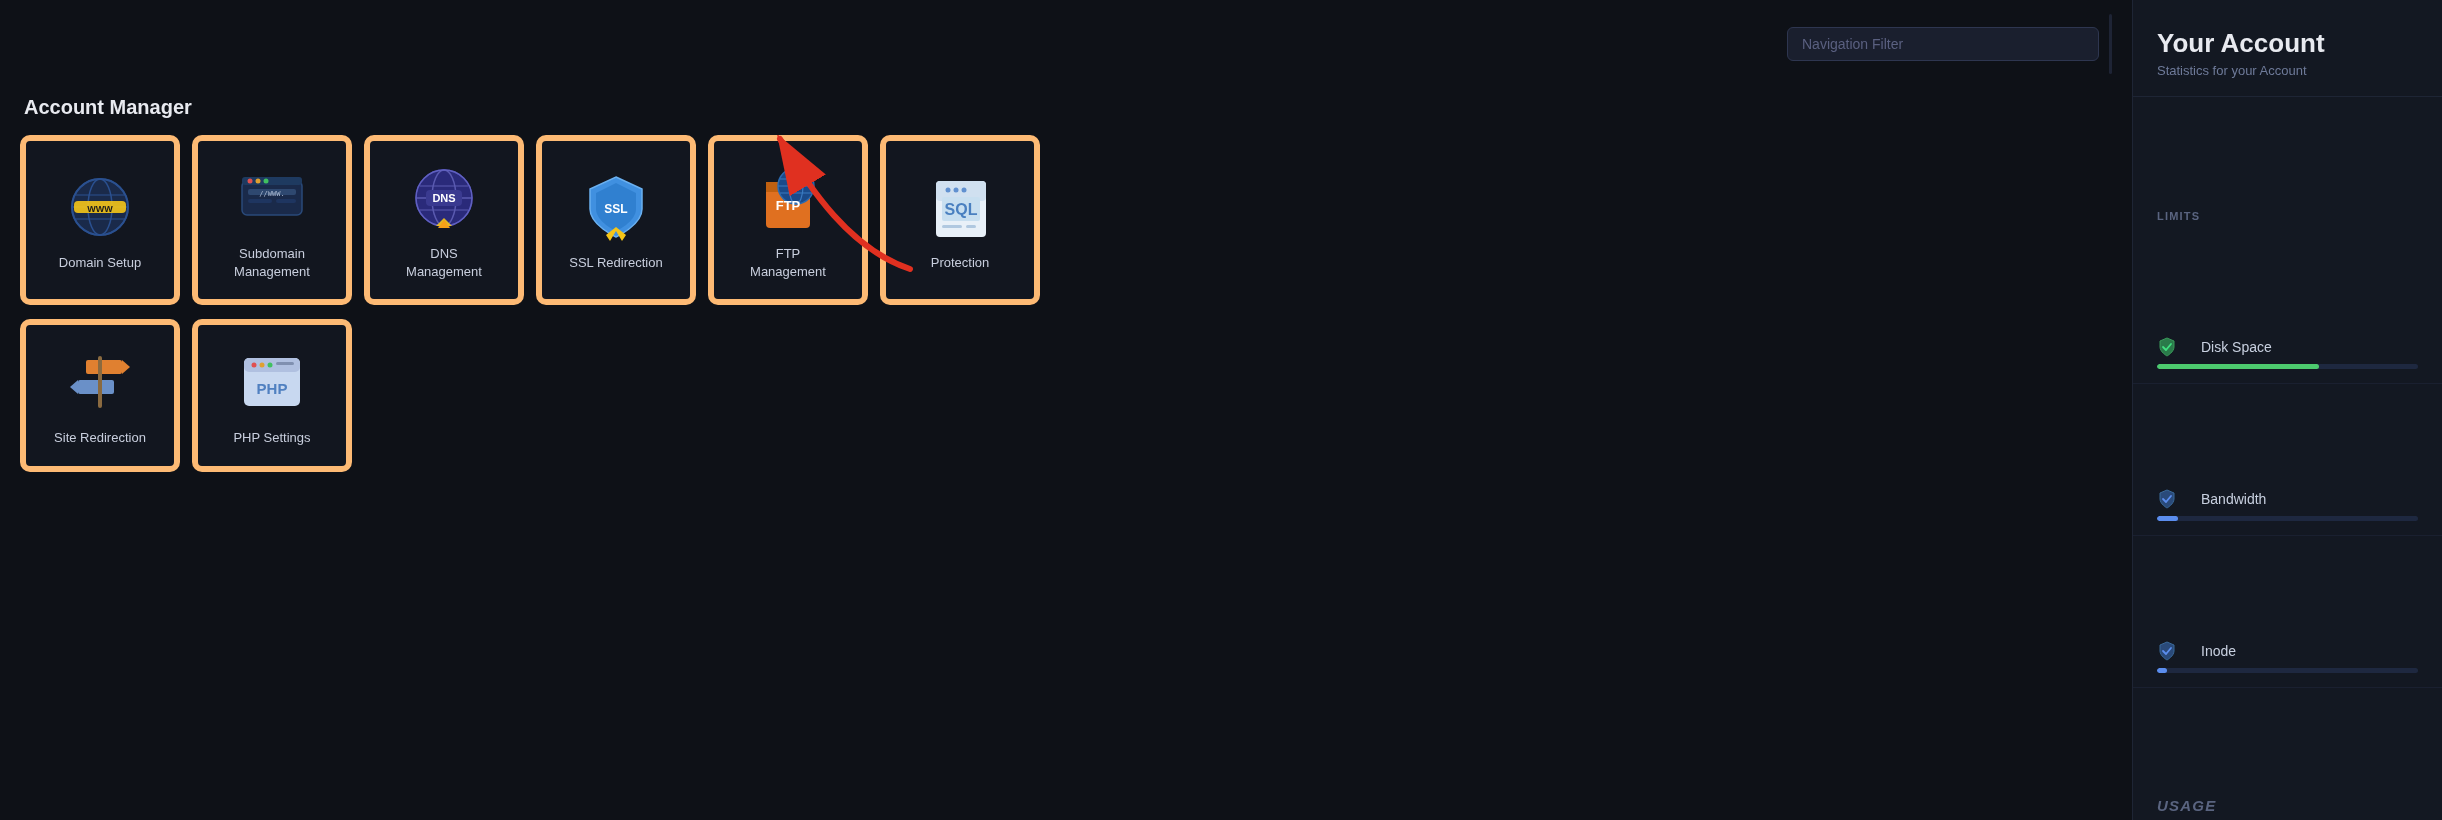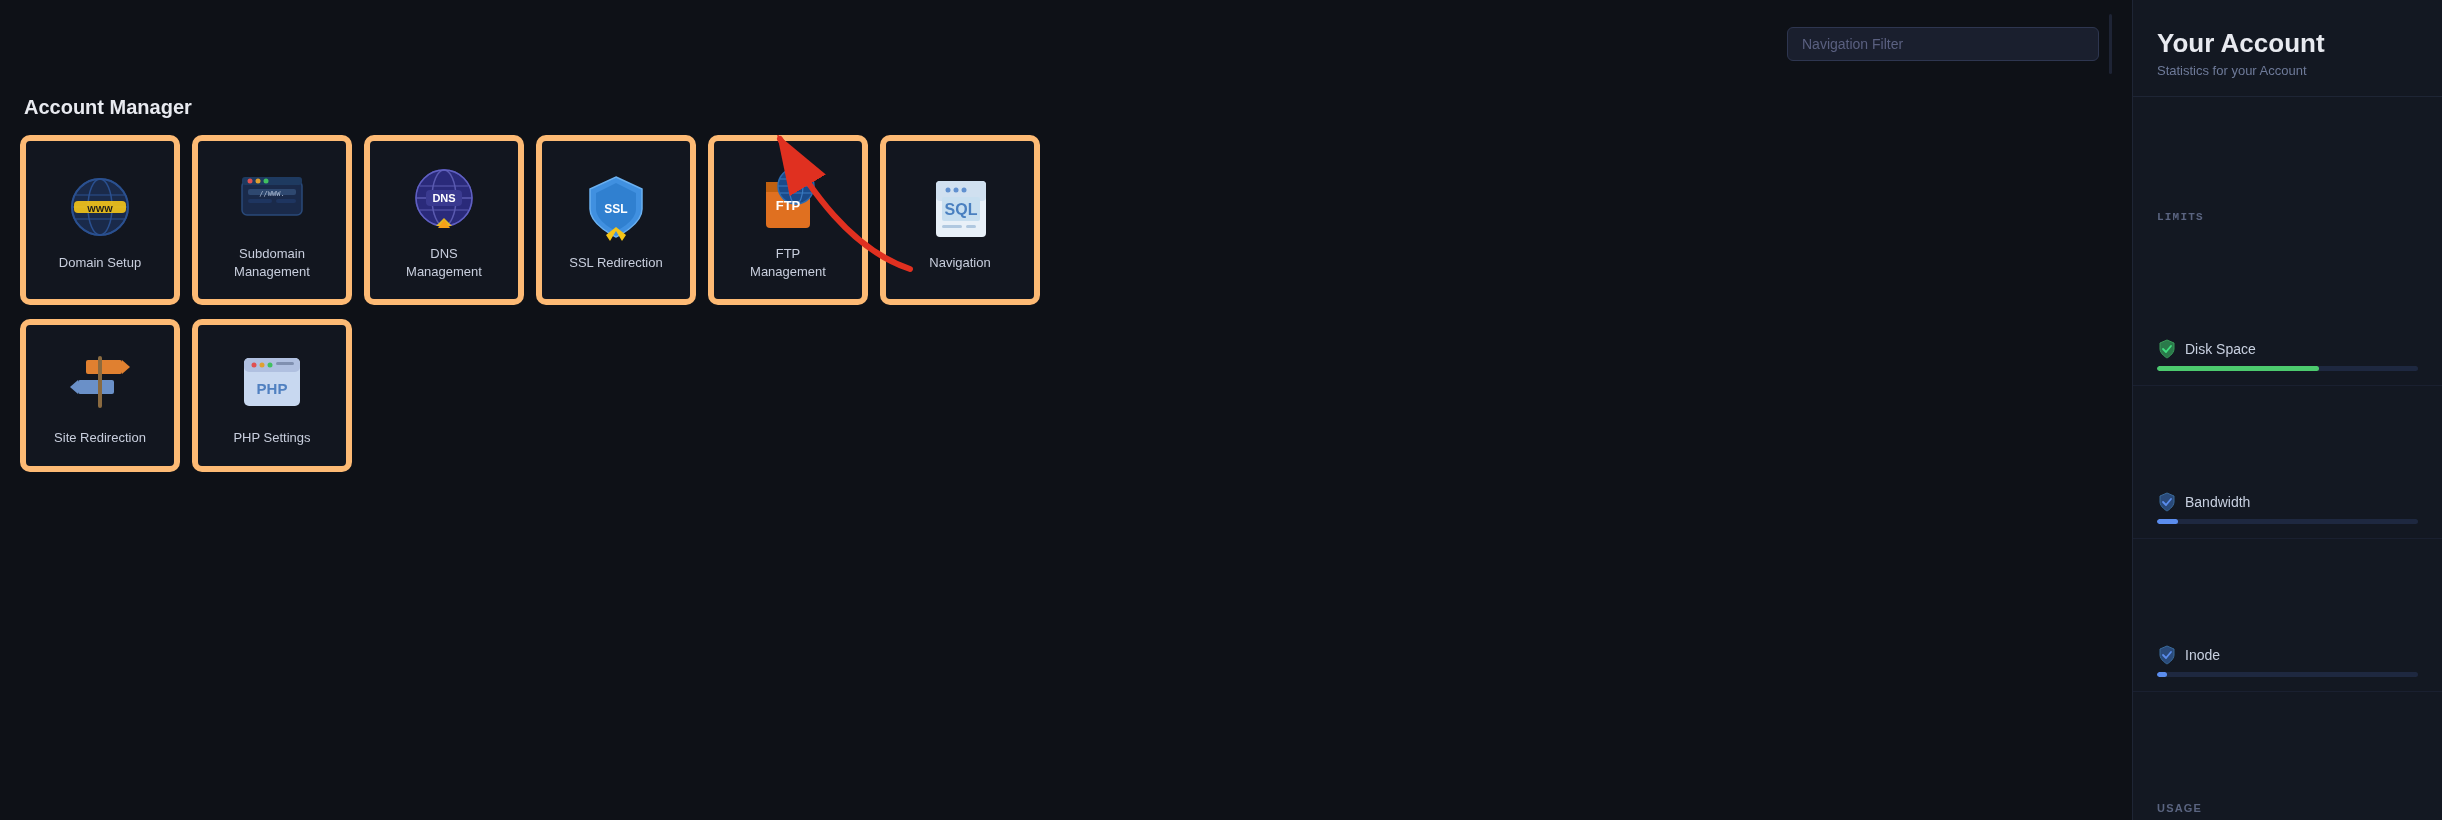--- a/index.html
+++ b/index.html
@@ -129,33 +129,32 @@
       color: #6e7a99;
     }
 
     .sidebar-section-title {
       font-size: 11px;
       font-weight: 700;
       color: #5a6480;
       letter-spacing: 1.2px;
       text-transform: uppercase;
       padding: 18px 24px 10px;
-      font-family: Liberation Mono, monospace;
     }
 
     .limit-item {
       padding: 10px 24px 14px;
       border-bottom: 1px solid #1a2030;
     }
     .limit-item:last-of-type { border-bottom: none; }
 
     .limit-header {
       display: flex;
       align-items: center;
-      gap: 8px;
+      gap: 24px;
       margin-bottom: 7px;
     }
 
     .shield-icon {
       width: 20px;
       height: 20px;
       display: flex;
       align-items: center;
       justify-content: center;
     }
@@ -172,26 +171,27 @@
       border-radius: 3px;
       overflow: hidden;
     }
 
     .progress-bar-fill {
       height: 100%;
       border-radius: 3px;
     }
 
     .usage-section-title {
-      font-size: 11px;
+      font-size: 15px;
       font-weight: 700;
       color: #5a6480;
       letter-spacing: 1.2px;
       text-transform: uppercase;
       padding: 14px 24px 6px;
+      font-style: italic;
     }
 
     
   </style>
 </head>
 <body>
 
 <div class="main-area">
 
   <div class="top-bar">
@@ -304,21 +304,21 @@
             <rect x="14" y="24" width="38" height="24" rx="2" fill="#c8dff0"></rect>
             <text x="33" y="42" text-anchor="middle" font-size="16" font-weight="bold" fill="#4a80c0">SQL</text>
 
             <circle cx="20" cy="17" r="2.5" fill="#6090d0"></circle>
             <circle cx="28" cy="17" r="2.5" fill="#6090d0"></circle>
             <circle cx="36" cy="17" r="2.5" fill="#6090d0"></circle>
             <rect x="14" y="52" width="20" height="3" rx="1.5" fill="#b0c8e0"></rect>
             <rect x="38" y="52" width="10" height="3" rx="1.5" fill="#b0c8e0"></rect>
           </svg>
         </div>
-        <div class="card-label">Navigation</div>
+        <div class="card-label">Protection</div>
       </div>
 
     </div>
 
     <div style="position:relative; height:0; overflow:visible;">
       <svg style="position:absolute; left:730px; top:-190px; pointer-events:none;" width="180" height="160" viewBox="0 0 180 160">
         <defs>
           <marker id="arrowhead" markerWidth="10" markerHeight="7" refX="9" refY="3.5" orient="auto">
             <polygon points="0 0, 10 3.5, 0 7" fill="#e03020"></polygon>
           </marker>

